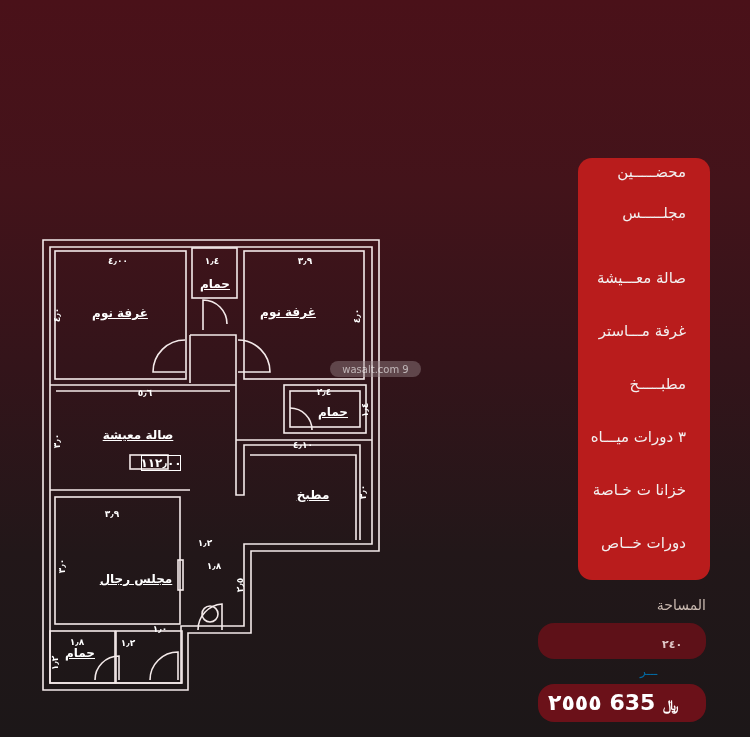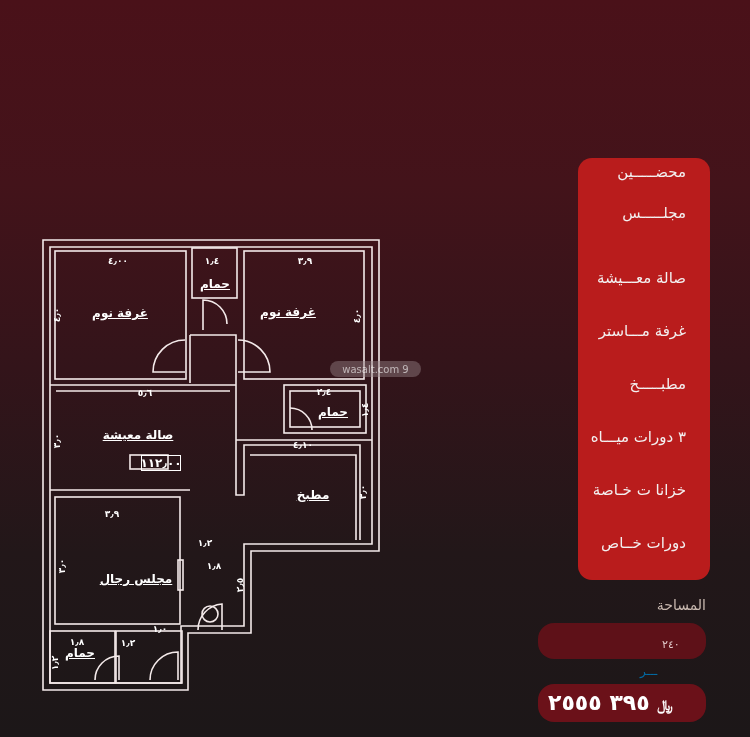--- a/index.html
+++ b/index.html
@@ -9,21 +9,21 @@
   .plan{position:absolute;left:0;top:0;width:750px;height:737px;}
   .plan svg{position:absolute;left:0;top:0;}
   .room-label{position:absolute;font-size:12px;color:#fff;white-space:nowrap;direction:rtl;transform:translate(-50%,-50%);font-weight:bold;text-decoration:underline;}
   .dim{position:absolute;font-size:9px;color:#fff;white-space:nowrap;transform:translate(-50%,-50%);font-weight:bold;}
   .dim.v{transform:translate(-50%,-50%) rotate(-90deg);}
   .area-box{position:absolute;left:130px;top:455px;width:38px;height:14px;border:1.5px solid #fff;font-size:12px;font-weight:bold;display:flex;align-items:center;justify-content:center;color:#fff;margin-left:11px;}
   .watermark{position:absolute;left:330px;top:361px;width:91px;height:16px;border-radius:8px;background:rgba(150,130,135,0.45);font-size:10px;color:rgba(255,255,255,0.6);display:flex;align-items:center;justify-content:center;}
   .features{position:absolute;left:578px;top:158px;width:132px;height:422px;background:#b91c1c;border-radius:14px;box-sizing:border-box;padding:0 25px 0 10px;}
   .feat{position:absolute;right:24px;font-size:15px;color:#f3f0f0;direction:rtl;white-space:nowrap;letter-spacing:0.5px;}
   .label-area{position:absolute;right:44px;top:597px;font-size:14px;color:#c9b9b0;direction:rtl;}
-  .pill{position:absolute;left:538px;width:168px;border-radius:16px;background:#6a1219;}
+  .pill{position:absolute;left:538px;width:168px;border-radius:16px;background:#6a1219;font-weight:bold;}
   .pill.area{top:623px;height:36px;background:#5e1118;}
   .pill.price{top:684px;height:38px;background:#6b1119;}
   .pill-val{position:absolute;font-size:11px;color:#e0c8c8;}
   .price-label{position:absolute;left:640px;top:664px;font-size:12px;color:#0369a1;direction:rtl;}
   .price-text{position:absolute;left:548px;top:690px;font-size:22px;color:#fff;font-weight:bold;letter-spacing:2px;white-space:nowrap;}
   .cur{font-size:14px;margin-right:12px;}
 </style>
 </head>
 <body>
 
@@ -119,14 +119,14 @@
 
 <div class="label-area">المساحة</div>
 <div class="pill area">
   <span class="pill-val" style="left:124px;top:15px;">٢٤٠</span>
 </div>
 
 <div class="price-label">ـــر</div>
 <div class="pill price"></div>
 <div class="price-text">
   <span class="cur">﷼</span>
-  <span>٣٩٥ ٢٥٥٥</span>
+  <span>635 ٢٥٥٥</span>
 </div>
 
 </body></html>

